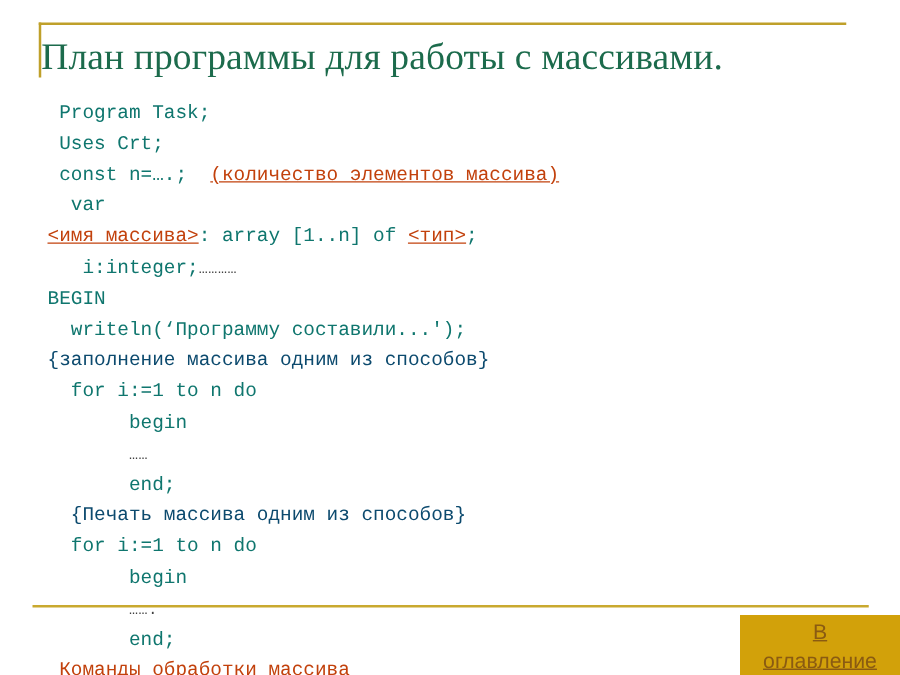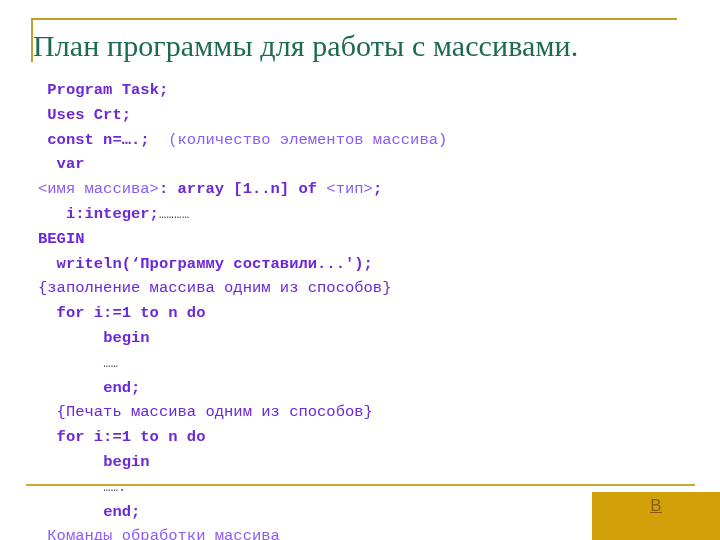--- a/index.html
+++ b/index.html
@@ -64,23 +64,23 @@
     font-family: "Liberation Mono", "DejaVu Sans Mono", monospace;
     font-size: 15.5px;
     line-height: 24.8px;
     color: #404040;
     white-space: pre;
   }
   .code-line {
     white-space: pre;
     height: 24.8px;
   }
-  .tok-code   { color: #6d28d9; font-weight: bold; }
-  .tok-blue   { color: #8b5cf6; }
-  .tok-green  { color: #6d28d9; }
+  .tok-code   { color: #0f766e; }
+  .tok-blue   { color: #c2410c; text-decoration: underline; }
+  .tok-green  { color: #0c4a6e; }
   .tok-dots   { font-size: 12px; letter-spacing: 0.5px; color: #404040; }
 
   
   .bottom-rule {
     position: absolute;
     left: 26px;
     top: 484px;
     width: 669px;
     height: 2px;
     background: #c9a92f;
@@ -115,15 +115,16 @@
   <div class="title-rule-v"></div>
 
   <div class="slide-title">План программы для работы с массивами.</div>
 
   <div class="code-body"><div class="code-line"><span> </span><span class="tok-code">Program Task;</span></div><div class="code-line"><span> </span><span class="tok-code">Uses Crt;</span></div><div class="code-line"><span> </span><span class="tok-code">const n=….;  </span><span class="tok-blue">(количество элементов массива)</span></div><div class="code-line"><span>  </span><span class="tok-code">var</span></div><div class="code-line"><span class="tok-blue">&lt;имя массива&gt;</span><span class="tok-code">: array [1..n] of </span><span class="tok-blue">&lt;тип&gt;</span><span class="tok-code">;</span></div><div class="code-line"><span>   </span><span class="tok-code">i:integer;</span><span class="tok-dots">…………</span></div><div class="code-line"><span class="tok-code">BEGIN</span></div><div class="code-line"><span>  </span><span class="tok-code">writeln(‘Программу составили...');</span></div><div class="code-line"><span class="tok-green">{заполнение массива одним из способов}</span></div><div class="code-line"><span>  </span><span class="tok-code">for i:=1 to n do</span></div><div class="code-line"><span>       </span><span class="tok-code">begin</span></div><div class="code-line"><span>       </span><span class="tok-dots">……</span></div><div class="code-line"><span>       </span><span class="tok-code">end;</span></div><div class="code-line"><span>  </span><span class="tok-green">{Печать массива одним из способов}</span></div><div class="code-line"><span>  </span><span class="tok-code">for i:=1 to n do</span></div><div class="code-line"><span>       </span><span class="tok-code">begin</span></div><div class="code-line"><span>       </span><span class="tok-dots">…….</span></div><div class="code-line"><span>       </span><span class="tok-code">end;</span></div><div class="code-line"><span> </span><span class="tok-blue">Команды обработки массива</span></div></div>
 
   <div class="bottom-rule"></div>
 
   <div class="toc-button">
     <span>В</span><br>
+    <span>оглавление</span>
   </div>
 
 </div>
 
 </body></html>

